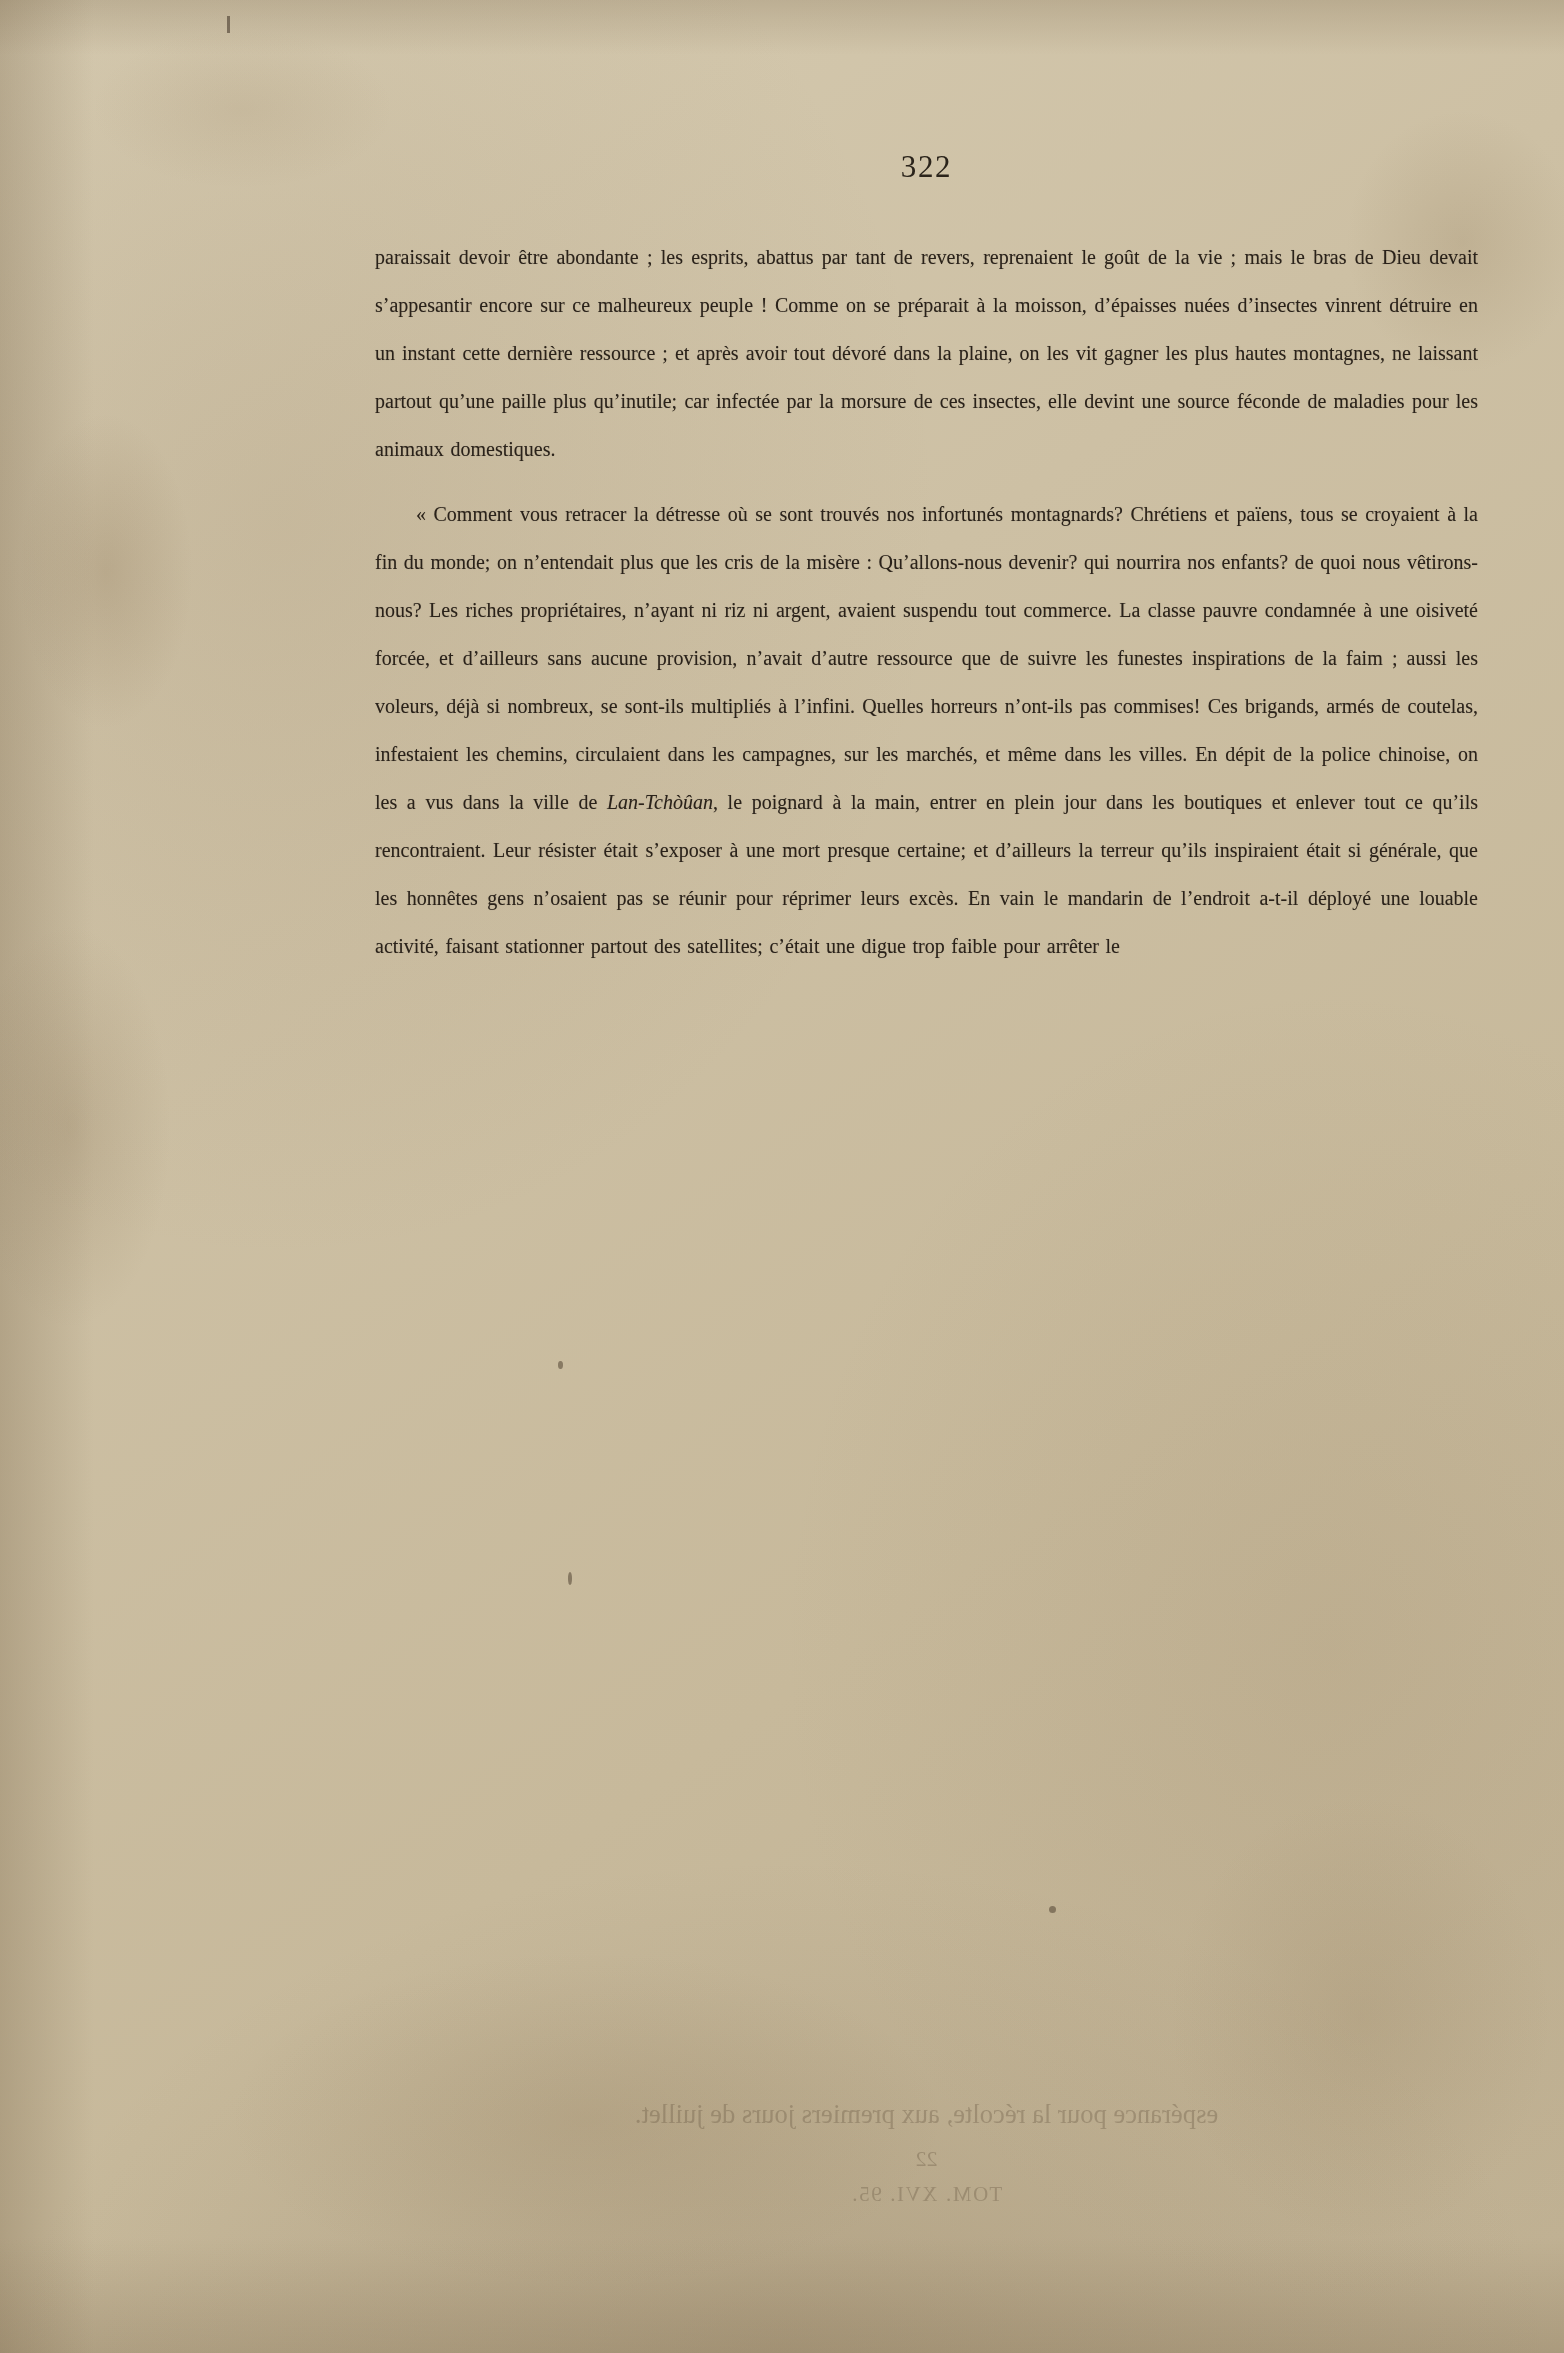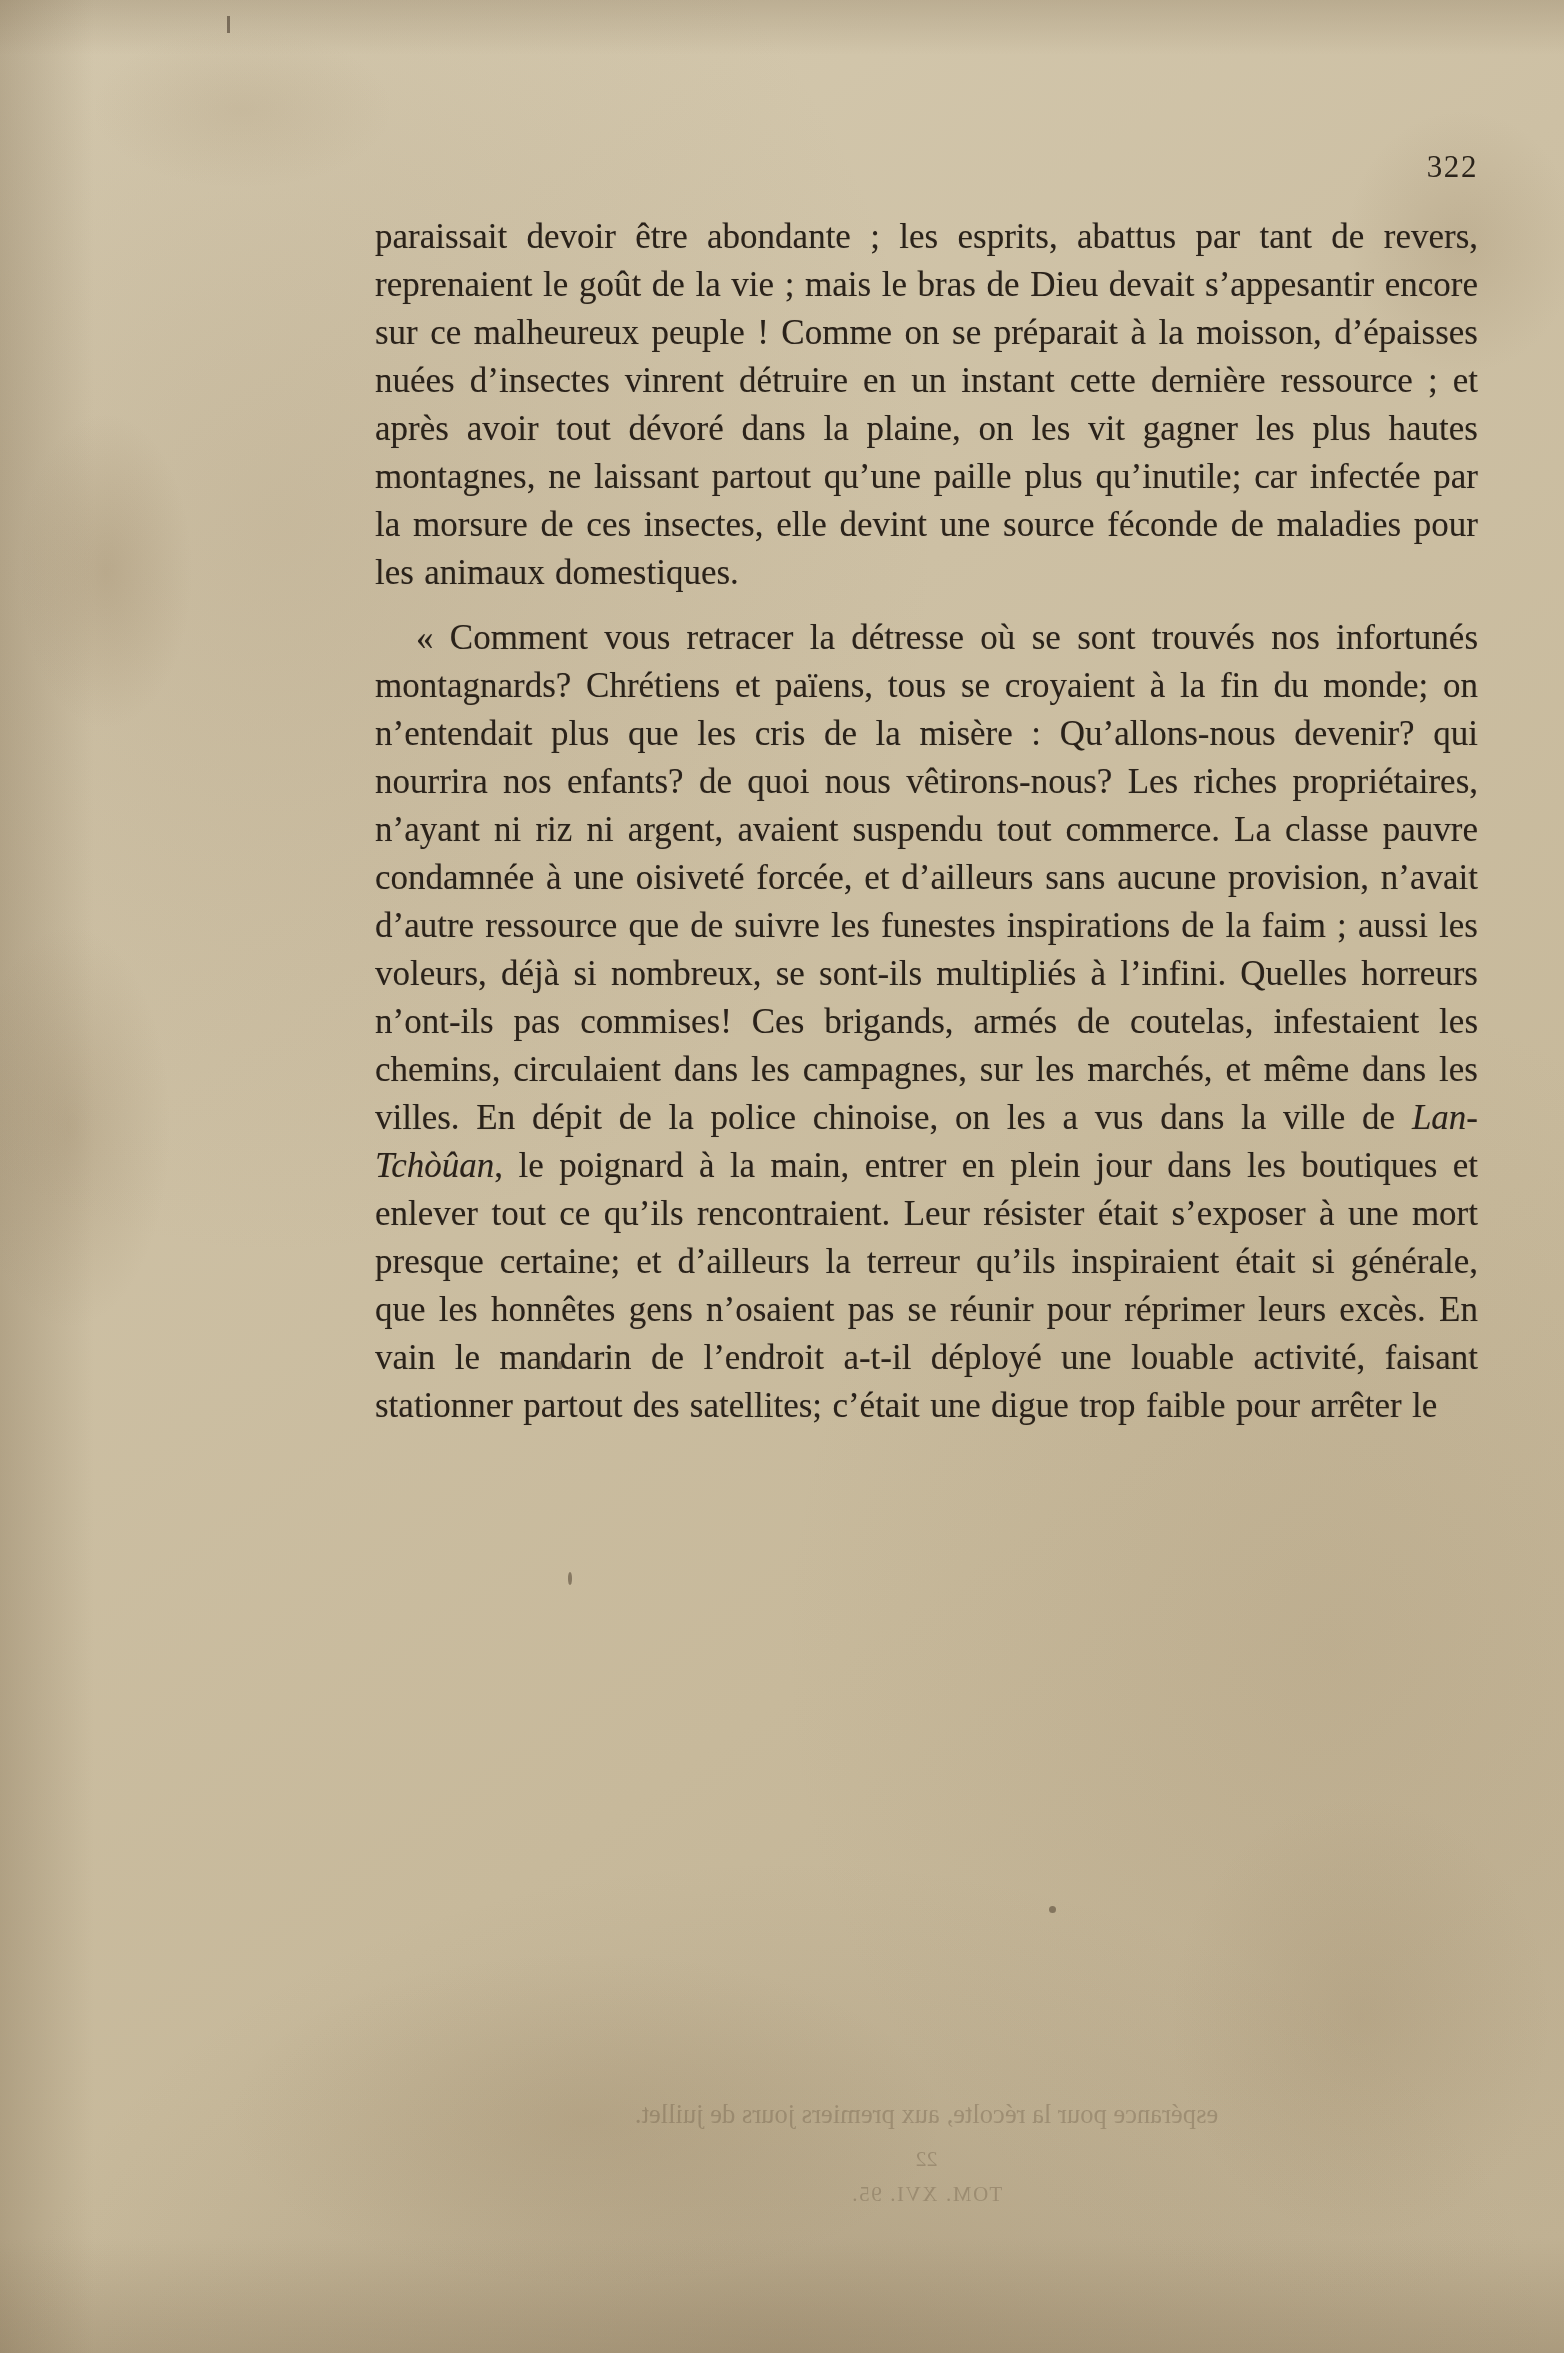--- a/index.html
+++ b/index.html
@@ -61,31 +61,31 @@
     background: rgba(60,48,34,0.55);
   }
 
   .content {
     position: absolute;
     left: 375px;
     top: 149px;
     width: 1103px;
   }
   .folio {
-    text-align: right;
+    text-align: center;
     font-size: 31px;
     letter-spacing: 1.6px;
     color: #2b241b;
-    margin: 0 0 28px 0;
+    margin: 0 0 48px 0;
     font-family: "Liberation Serif", serif;
   }
   .para {
     margin: 0;
     text-align: justify;
-    font-size: 35px;
+    font-size: 20px;
     line-height: 48px;
     color: #2a221a;
     word-spacing: 1.6px;
     text-shadow: 0 0 0.8px rgba(40,32,22,0.25);
   }
   .para.second {
     text-indent: 41px;
     margin-top: 17px;
   }
   .para i { font-style: italic; }

